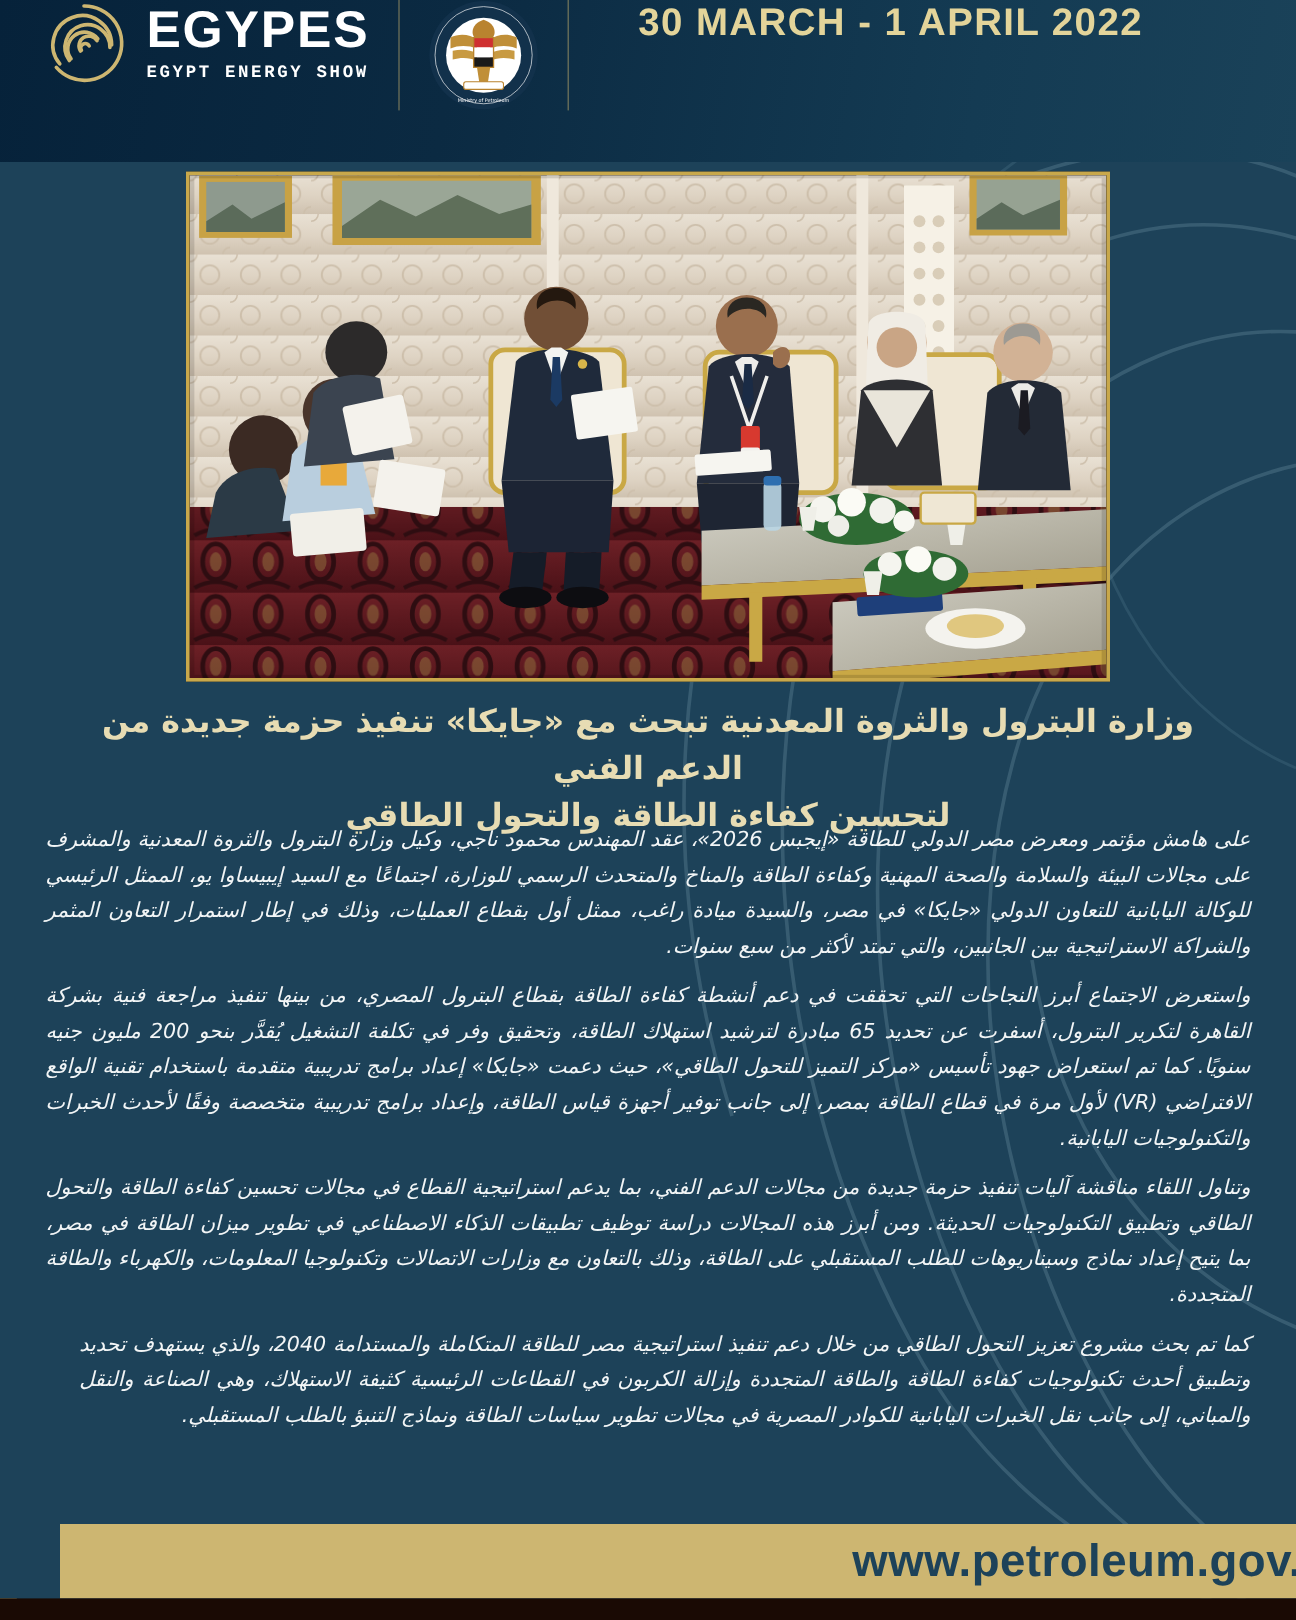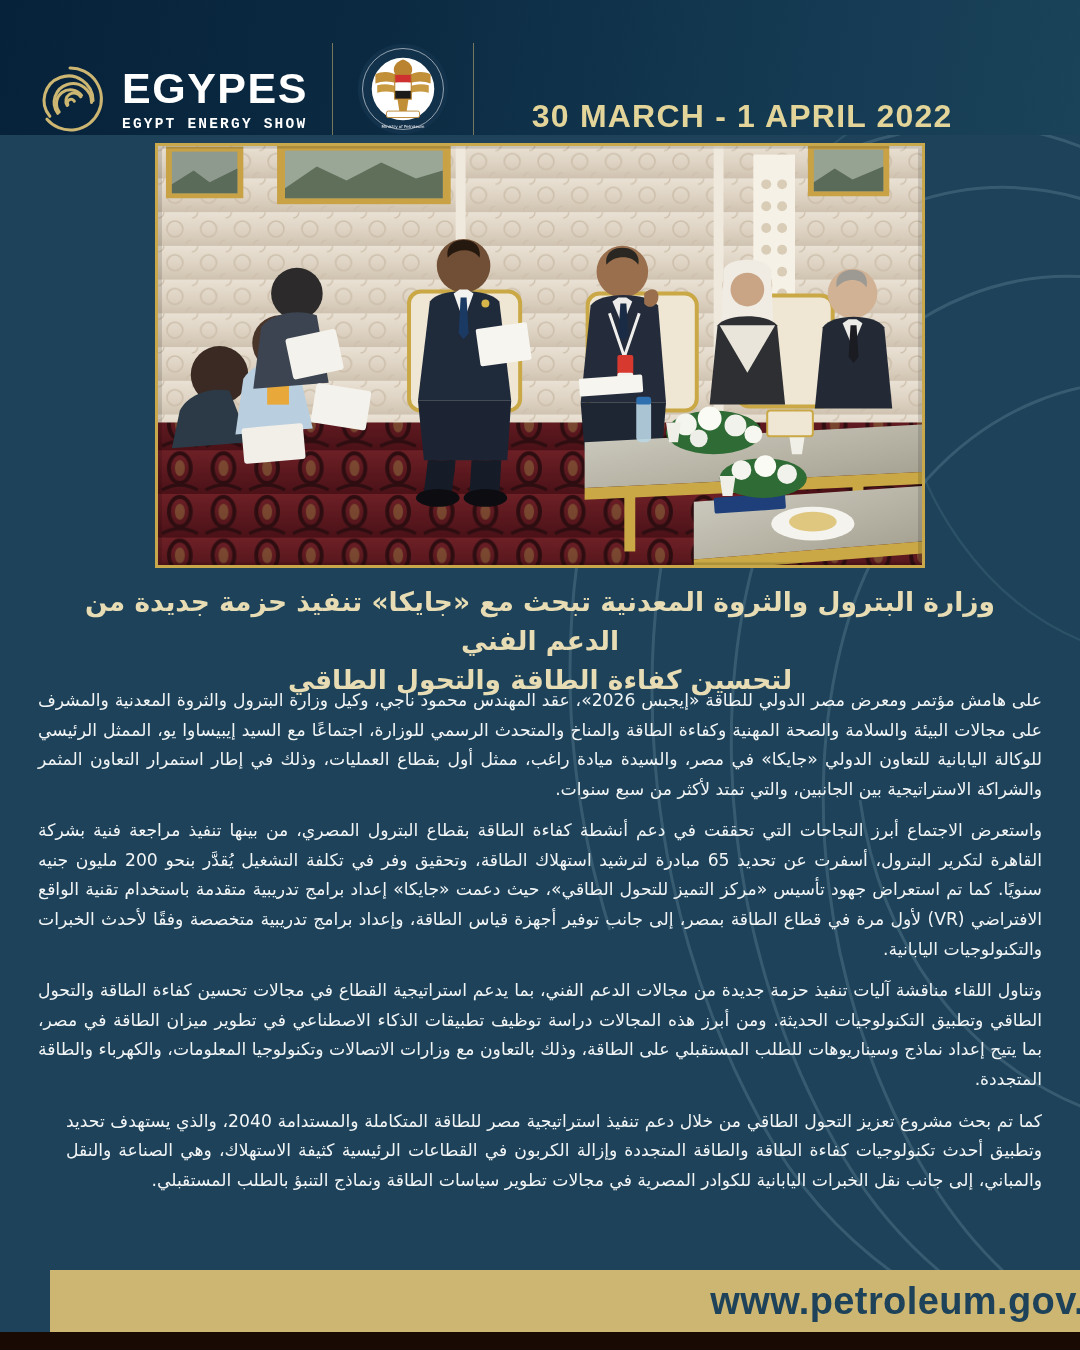--- a/index.html
+++ b/index.html
@@ -36,21 +36,21 @@
 
   
   .header {
     position:absolute;
     top:0; left:0;
     width:1080px;
     height:135px;
     background:linear-gradient(100deg,#06223a 0%,#0b2a42 35%,#143b53 75%,#1a4259 100%);
     z-index:5;
     display:flex;
-    align-items:flex-end;
+    align-items:flex-start;
     direction:ltr;
   }
 
   .brand-block {
     display:flex;
     align-items:center;
     gap:16px;
     padding-left:34px;
   }
 
@@ -131,21 +131,21 @@
     left:38px;
     width:1004px;
     z-index:4;
     direction:rtl;
     text-align:justify;
     color:#f2f5f6;
     font-family:"DejaVu Sans", sans-serif;
     font-size:17.2px;
     line-height:1.72;
   }
-  .article p { margin-bottom:12px; text-align:justify; }
+  .article p { margin-bottom:12px; text-align:justify;font-style:italic; }
   .article p:last-child { margin-bottom:0;margin-left:28px; }
 
   
   .footer {
     position:absolute;
     left:12px;
     bottom:18px;
     width:1080px;
     height:62px;
     background:#cdb671;

